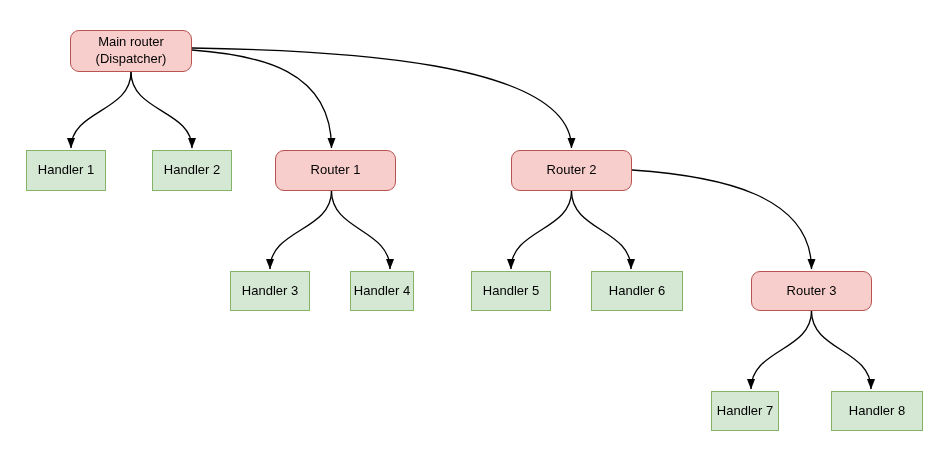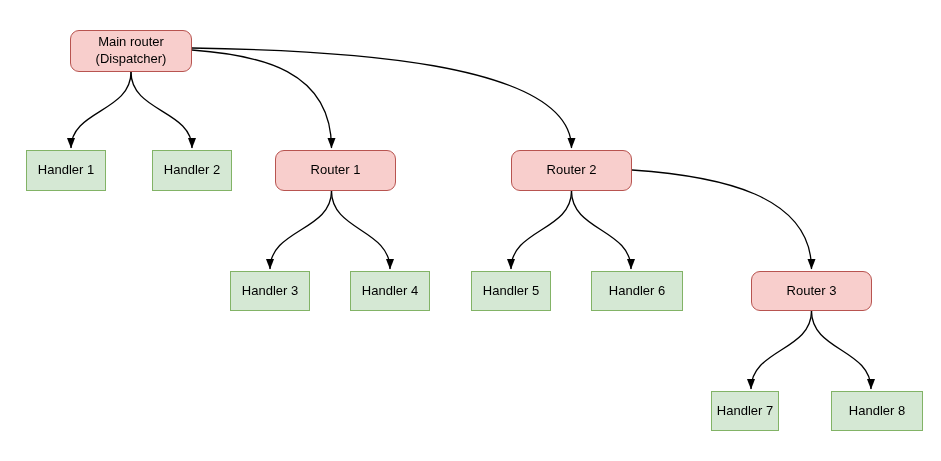--- a/index.html
+++ b/index.html
@@ -98,21 +98,21 @@
   </div>
 
   <div class="node router" style="left:511px; top:150px; width:121px; height:41px;">
     <div>Router 2</div>
   </div>
 
   <div class="node handler" style="left:230px; top:271px; width:80px; height:40px;">
     <div>Handler 3</div>
   </div>
 
-  <div class="node handler" style="left:350px; top:271px; width:80px; height:40px;">
+  <div class="node handler" style="left:350px; top:271px; width:64px; height:40px;">
     <div>Handler 4</div>
   </div>
 
   <div class="node handler" style="left:471px; top:271px; width:80px; height:40px;">
     <div>Handler 5</div>
   </div>
 
   <div class="node handler" style="left:591px; top:271px; width:92px; height:40px;">
     <div>Handler 6</div>
   </div>

